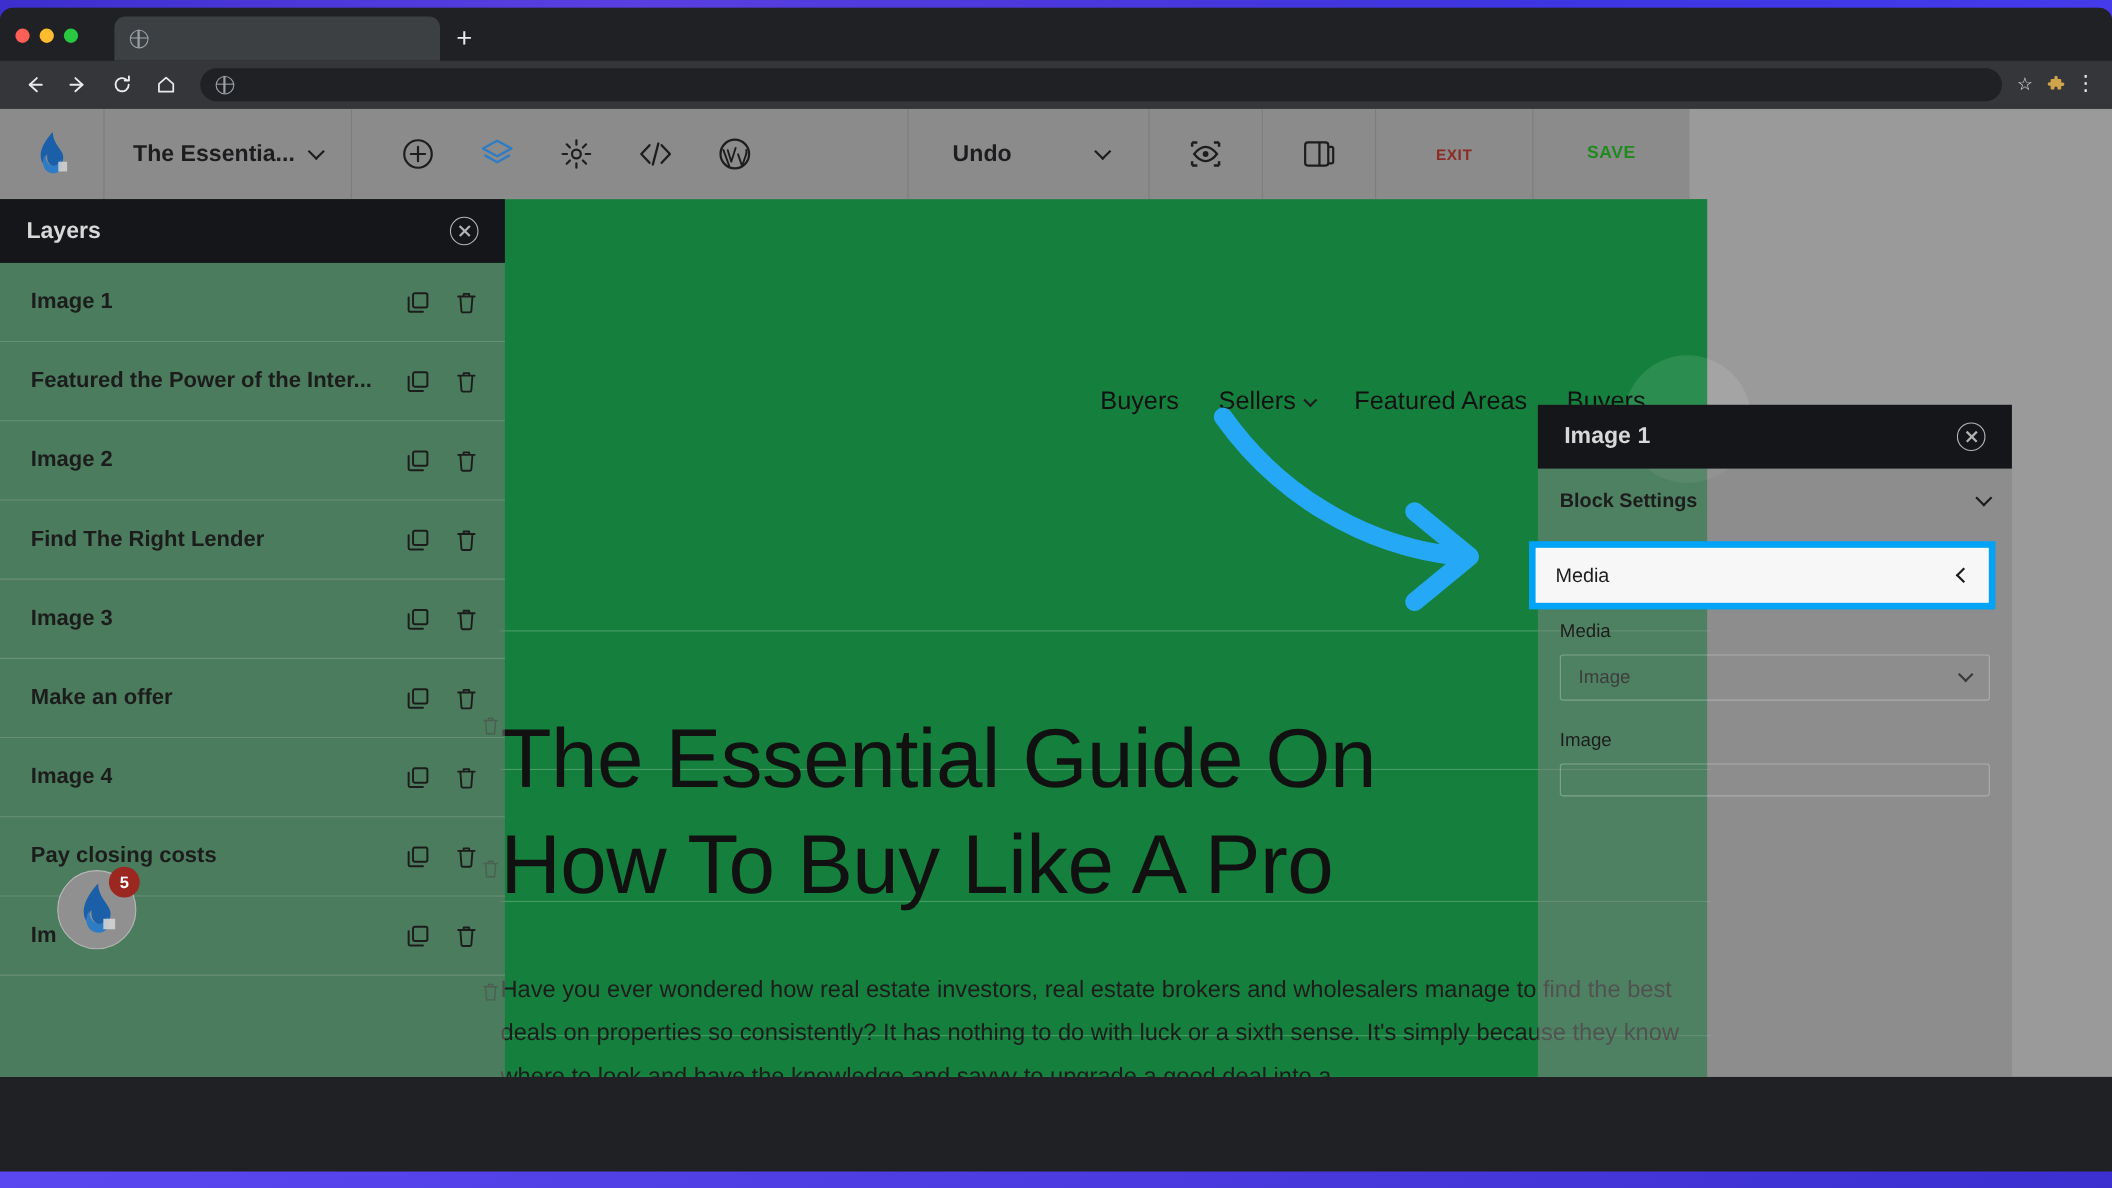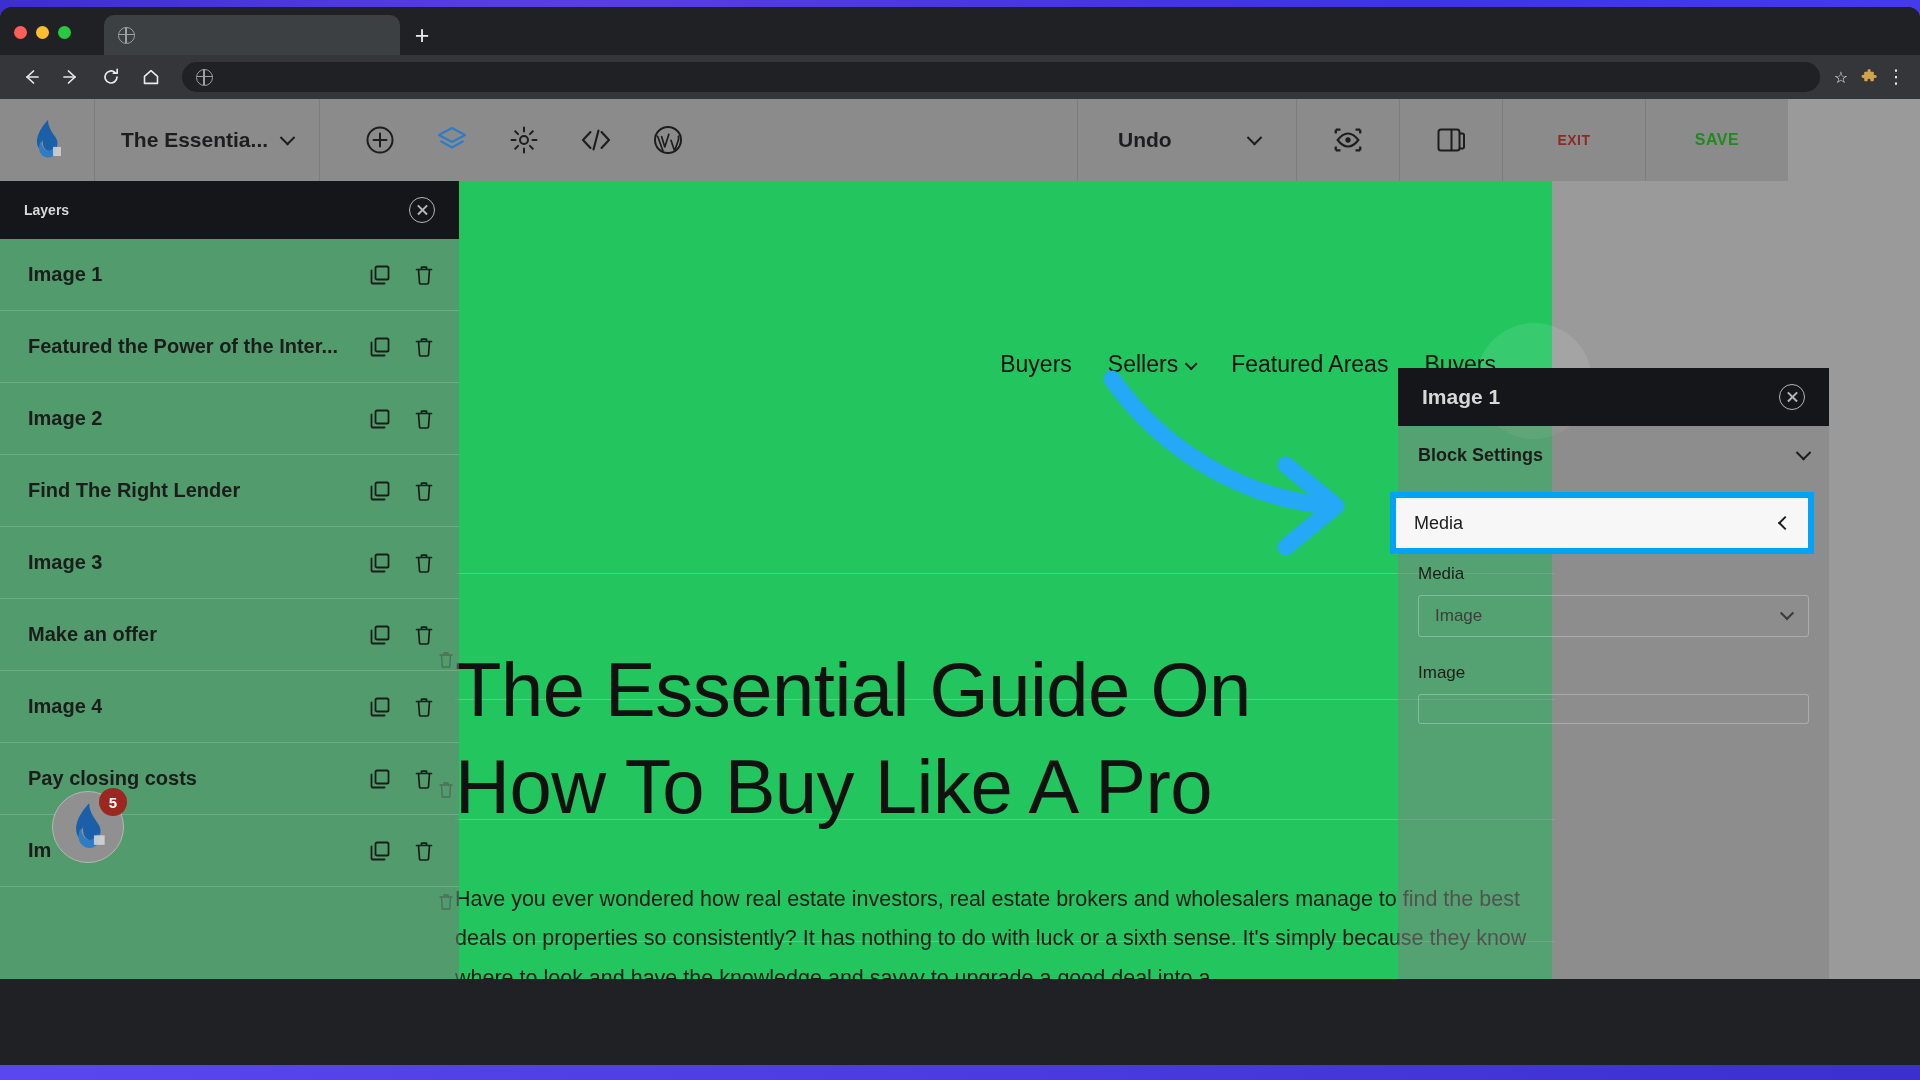--- a/index.html
+++ b/index.html
@@ -70,21 +70,21 @@
   #menu3 { color:#e8eaed; font-size:19px; letter-spacing:0; width:20px; text-align:center; line-height:14px; }
 
   
   #viewport {
     position:absolute; left:0; top:92px; width:1920px; height:880px;
     background:#9a9a9a; overflow:hidden;
   }
 
   
   #builder-bar {
-    position:absolute; left:0; top:0; width:1788px; height:82px;
+    position:absolute; left:0; top:0; width:1536px; height:82px;
     display:flex; align-items:stretch;
     background:#8b8b8b;
   }
   .bsep { width:1px; background:#7d7d7d; }
   .bcell { display:flex; align-items:center; justify-content:center; }
   #logo-cell { width:94px; }
   .flame-wrap { width:36px; height:42px; position:relative; }
   #title-cell { padding:0 26px; gap:14px; }
   #title-text {
     font-size:21px; font-weight:700; color:#1d1d1f; white-space:nowrap;
@@ -99,21 +99,21 @@
   #undo-cell { width:218px; justify-content:space-between; padding:0 36px 0 40px; }
   #undo-text { font-size:21px; font-weight:700; color:#1d1d1f; }
   #preview-cell, #dup-cell { width:102px; }
   #exit-cell, #save-cell { width:142px; }
   #exit-text { font-size:14px; font-weight:700; color:#8c2b24; letter-spacing:.5px; }
   #save-text { font-size:16px; font-weight:700; color:#1f8b1f; letter-spacing:.5px; }
 
   
   #site {
     position:absolute; left:0; top:82px; width:1552px; height:798px;
-    background:#22c55e;
+    background:#15803d;
   }
   #sitenav {
     position:absolute; right:56px; top:170px; display:flex; align-items:center; gap:36px;
   }
   .navlink { font-size:23px; color:#111; white-space:nowrap; }
   .navlink .chev {
     width:9px; height:9px; border-width:2px; display:inline-block; margin-left:8px;
     transform:rotate(45deg) translate(-2px,-3px);
   }
   #burger-circle {
@@ -144,21 +144,21 @@
 
   
   #layers {
     position:absolute; left:0; top:82px; width:459px; height:889px;
     background:rgba(120,120,120,.55); z-index:30;
   }
   #layers-head {
     height:58px; background:#15161a; display:flex; align-items:center;
     justify-content:space-between; padding:0 24px;
   }
-  #layers-title { font-size:14px; font-weight:700; color:#d8d8d8; }
+  #layers-title { font-size:21px; font-weight:700; color:#d8d8d8; }
   .close-circle {
     width:26px; height:26px; border-radius:50%; border:1.8px solid #b5b5b5;
     position:relative; flex:none;
   }
   .close-circle::before, .close-circle::after {
     content:""; position:absolute; left:5.5px; top:11px; width:13px; height:1.8px; background:#b5b5b5;
   }
   .close-circle::before{ transform:rotate(45deg); }
   .close-circle::after { transform:rotate(-45deg); }
 

